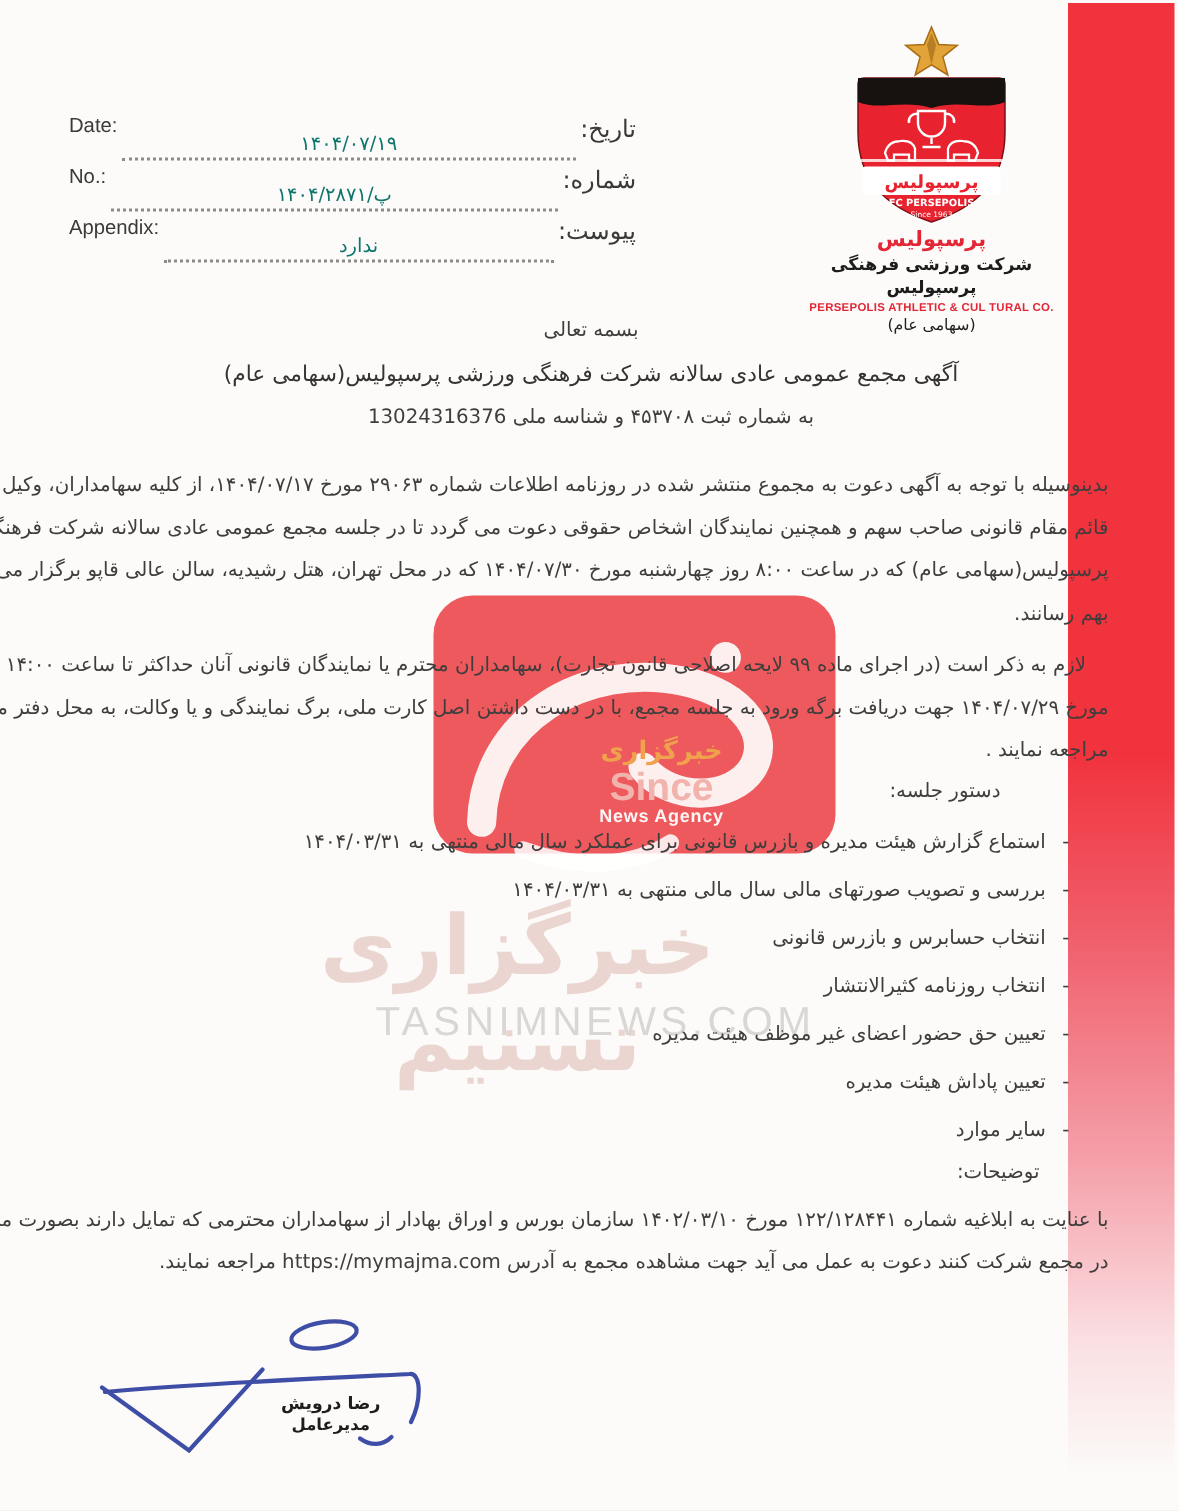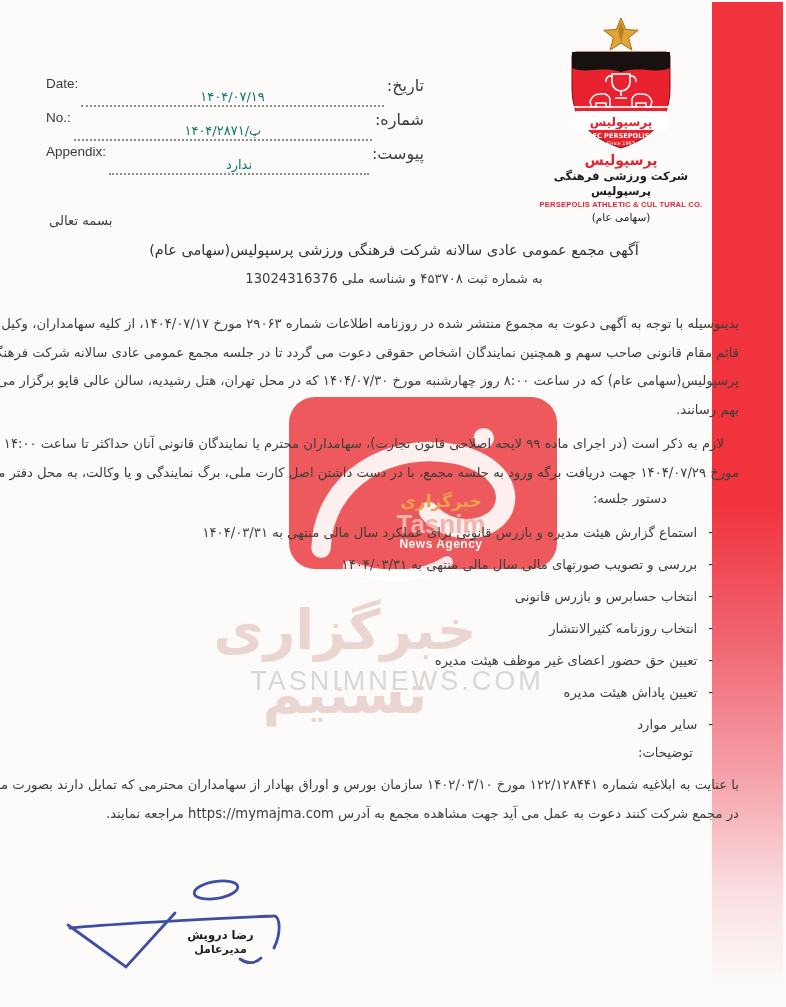--- a/index.html
+++ b/index.html
@@ -45,21 +45,21 @@
   .meta-label-fa{font-size:16px;color:#3a3a3a;direction:rtl;white-space:nowrap;}
   
   .logo-block{position:absolute;left:535px;top:16px;width:172px;text-align:center;z-index:5;}
   .logo-block svg{display:block;margin:0 auto;}
   .logo-name{font-size:14px;font-weight:bold;color:#e32636;direction:rtl;line-height:17px;margin-top:2px;}
   .logo-co-fa{font-size:11.5px;font-weight:bold;color:#1c1c1c;direction:rtl;line-height:15px;}
   .logo-co-en{font-family:"Liberation Sans",sans-serif;font-size:7.6px;font-weight:bold;color:#e32636;line-height:11px;letter-spacing:.2px;}
   .logo-public{font-size:10.5px;color:#222;direction:rtl;line-height:14px;}
   
   .content{position:absolute;left:49px;top:210px;width:690px;direction:rtl;z-index:5;font-size:13.2px;}
-  .c-line{text-align:left;line-height:22px;}
+  .c-line{text-align:center;line-height:22px;}
   .c-title{text-align:center;font-size:14.5px;line-height:24px;margin-top:6px;color:#353433;}
   .c-reg{text-align:center;line-height:22px;margin-top:6px;}
   .para{margin-top:0;}
   .p1{margin-top:20px;}
   .p2{margin-top:6px;}
   .p3{margin-top:6px;}
   .jline{text-align:justify;text-align-last:justify;white-space:nowrap;line-height:28.5px;}
   .lline{text-align:right;white-space:nowrap;line-height:28.5px;}
   .indent1{padding-right:15px;}
   .sec-label{text-align:right;padding-right:72px;line-height:24px;white-space:nowrap;}
@@ -83,21 +83,21 @@
 
   <div class="wm-layer">
     <div class="wm-box">
       <svg viewBox="0 0 234 172">
         <path d="M28,132 C30,72 88,38 146,50 C182,58 196,82 186,100 C174,120 138,120 122,100" fill="none" stroke="#ffffff" stroke-width="17" stroke-linecap="round" opacity="0.9"></path>
         <path d="M52,148 C84,160 116,158 138,144" fill="none" stroke="#ffffff" stroke-width="10" stroke-linecap="round" opacity="0.85"></path>
         <circle cx="170" cy="36" r="9" fill="#ffffff" opacity="0.9"></circle>
       </svg>
       <div class="wm-stack">
         <div class="wm-agency-fa">خبرگزاری</div>
-        <div class="wm-agency-name">Tasnim</div>
+        <div class="wm-agency-name">Since</div>
         <div class="wm-agency-sub">News Agency</div>
       </div>
     </div>
     <div class="wm-big">خبرگزاری تسنیم</div>
     <div class="wm-site">TASNIMNEWS.COM</div>
   </div>
 
   <div class="meta">
     <div class="meta-row">
       <span class="meta-label-en">Date:</span>
@@ -158,20 +158,21 @@
     <div class="para p1">
       <div class="jline">بدینوسیله با توجه به آگهی دعوت به مجموع منتشر شده در روزنامه اطلاعات شماره ۲۹۰۶۳ مورخ ۱۴۰۴/۰۷/۱۷، از کلیه سهامداران، وکیل یا</div>
       <div class="jline">قائم مقام قانونی صاحب سهم و همچنین نمایندگان اشخاص حقوقی دعوت می گردد تا در جلسه مجمع عمومی عادی سالانه شرکت فرهنگی ورزشی</div>
       <div class="jline">پرسپولیس(سهامی عام) که در ساعت ۸:۰۰ روز چهارشنبه مورخ ۱۴۰۴/۰۷/۳۰ که در محل تهران، هتل رشیدیه، سالن عالی قاپو برگزار می گردد حضور</div>
       <div class="lline">بهم رسانند.</div>
     </div>
 
     <div class="para p2">
       <div class="jline indent1">لازم به ذکر است (در اجرای ماده ۹۹ لایحه اصلاحی قانون تجارت)، سهامداران محترم یا نمایندگان قانونی آنان حداکثر تا ساعت ۱۴:۰۰ سه شنبه</div>
       <div class="jline">مورخ ۱۴۰۴/۰۷/۲۹ جهت دریافت برگه ورود به جلسه مجمع، با در دست داشتن اصل کارت ملی، برگ نمایندگی و یا وکالت، به محل دفتر مرکزی شرکت</div>
+      <div class="lline">مراجعه نمایند .</div>
     </div>
 
     <div class="sec-label">دستور جلسه:</div>
 
     <div class="bullets">
       <div class="bullet-row">
         <span class="bullet-marker">-</span><span>استماع گزارش هیئت مدیره و بازرس قانونی برای عملکرد سال مالی منتهی به ۱۴۰۴/۰۳/۳۱</span>
       </div>
       <div class="bullet-row">
         <span class="bullet-marker">-</span><span>بررسی و تصویب صورتهای مالی سال مالی منتهی به ۱۴۰۴/۰۳/۳۱</span>

